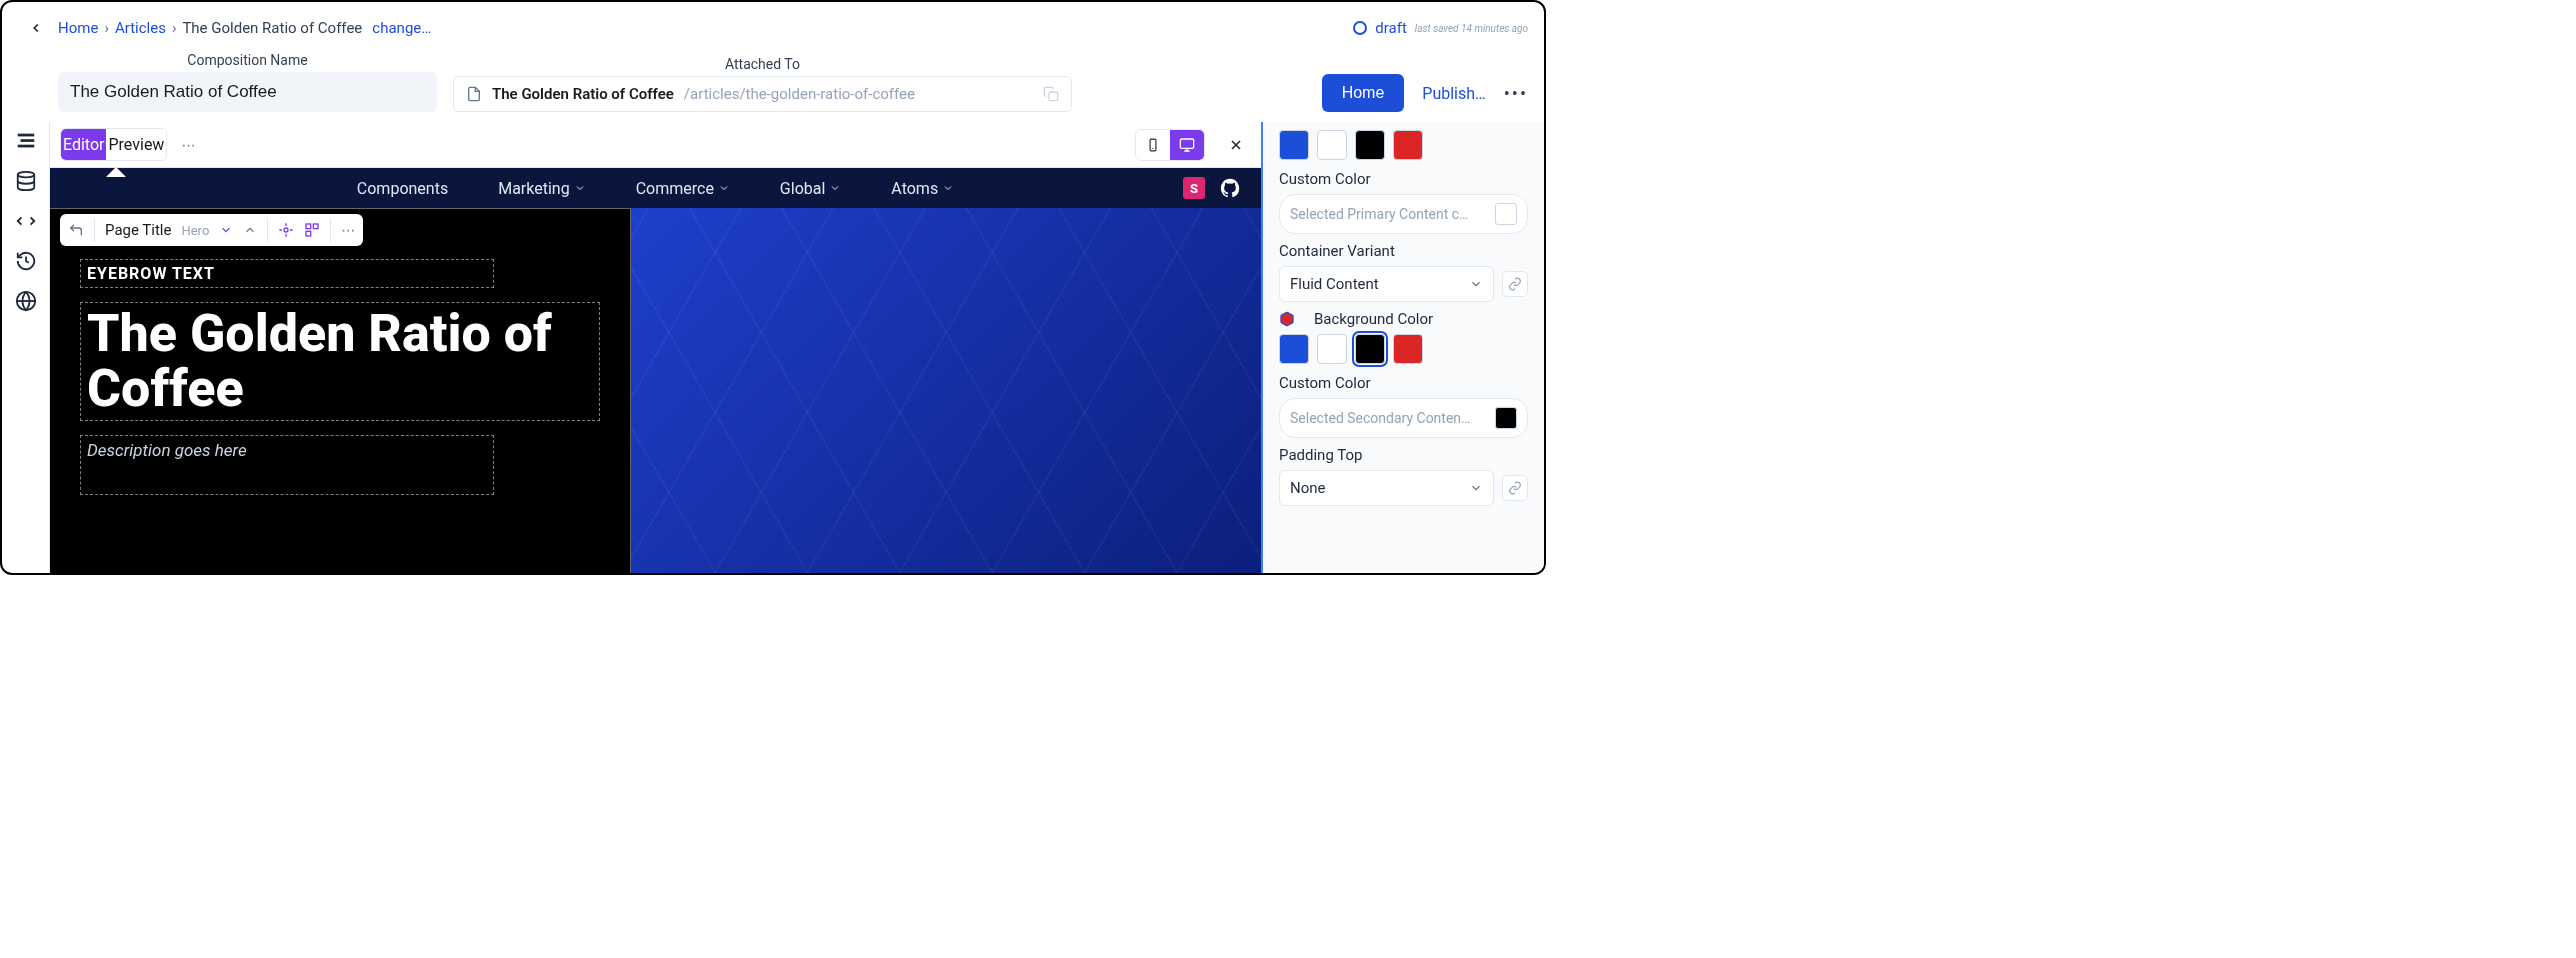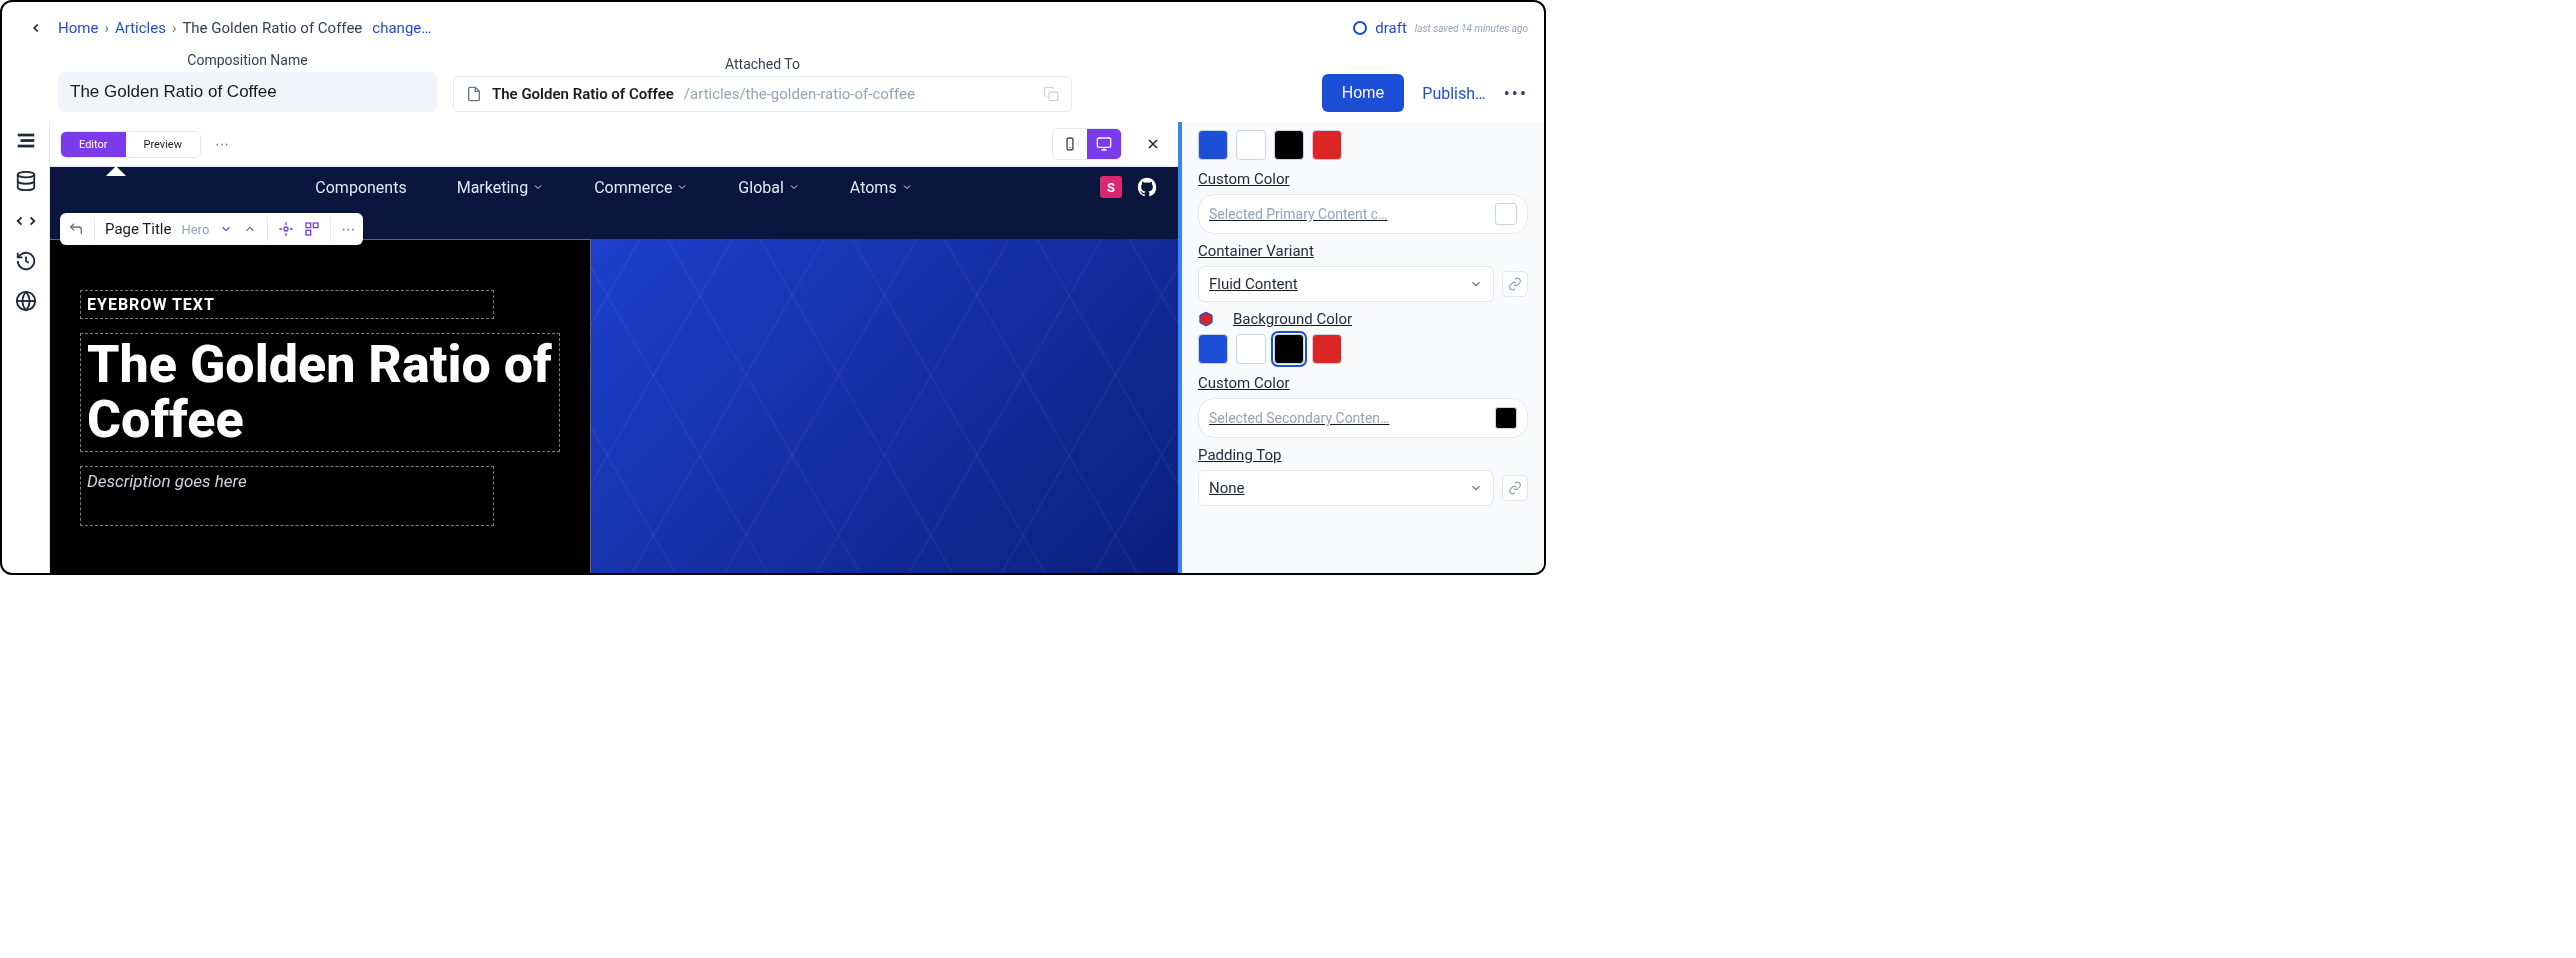--- a/index.html
+++ b/index.html
@@ -34,21 +34,21 @@
 .more-dots { font-size: 18px; color: #334155; cursor: pointer; letter-spacing: 2px; }
 
 
 .main { display: flex; height: calc(100% - 104px); }
 .rail { width: 48px; border-right: 1px solid #e2e8f0; display: flex; flex-direction: column; align-items: center; padding-top: 8px; gap: 18px; }
 .rail .ricon { width: 22px; height: 22px; color: #1e293b; }
 
 .canvas-wrap { flex: 1; display: flex; flex-direction: column; }
 .canvas-toolbar { display: flex; align-items: center; padding: 6px 10px; gap: 8px; border-bottom: 1px solid #e2e8f0; }
 .segmented { display: flex; border: 1px solid #e2e8f0; border-radius: 6px; overflow: hidden; }
-.seg-btn { padding: 6px 18px; font-size: 11px; cursor: pointer; background: #fff; }
+.seg-btn { padding: 6px 2px; font-size: 16px; cursor: pointer; background: #fff; }
 .seg-btn.active { background: #7c3aed; color: #fff; }
 .tb-more { width: 26px; height: 26px; display: flex; align-items: center; justify-content: center; color: #64748b; cursor: pointer; }
 .tb-spacer { flex: 1; }
 .device-group { display: flex; border: 1px solid #e2e8f0; border-radius: 6px; overflow: hidden; }
 .dev-btn { width: 34px; height: 30px; display: flex; align-items: center; justify-content: center; background: #fff; cursor: pointer; }
 .dev-btn.active { background: #7c3aed; color: #fff; }
 .close-x { width: 30px; height: 30px; display: flex; align-items: center; justify-content: center; cursor: pointer; font-size: 18px; margin-left: 8px; }
 
 .canvas { flex: 1; position: relative; overflow: hidden; background: #0b163f; }
 .site-nav { height: 40px; background: #0b163f; display: flex; align-items: center; justify-content: center; gap: 50px; color: #e2e8f0; font-size: 16px; position: relative; }
@@ -58,31 +58,31 @@
 .gh-icon { color: #fff; }
 .notch { position: absolute; top: -1px; left: 56px; width: 0; height: 0; border-left: 10px solid transparent; border-right: 10px solid transparent; border-bottom: 10px solid #fff; z-index: 5; }
 
 .floating-toolbar { position: absolute; top: 46px; left: 10px; background: #fff; border-radius: 6px; box-shadow: 0 2px 8px rgba(0,0,0,0.15); display: flex; align-items: center; padding: 4px 8px; gap: 10px; z-index: 10; }
 .ft-sep { width: 1px; height: 24px; background: #e2e8f0; }
 .ft-label { font-size: 15px; color: #1a1a1a; }
 .ft-sub { font-size: 13px; color: #94a3b8; }
 .ft-icon { color: #64748b; cursor: pointer; }
 .ft-icon.purple { color: #7c3aed; }
 
-.hero { position: absolute; top: 40px; left: 0; right: 0; bottom: 0; display: flex; margin-top: 32px; }
+.hero { position: absolute; top: 40px; left: 0; right: 0; bottom: 0; display: flex; }
 .hero-left { width: 48%; background: #000; padding: 50px 30px 30px 30px; border: 1px solid rgba(255,255,255,0.4); border-left: none; border-bottom: none; position: relative; }
 .hero-right { flex: 1; background: linear-gradient(135deg, #1e3fcc 0%, #0b1e7a 100%); position: relative; overflow: hidden; }
 .hero-right::before { content:''; position: absolute; inset: 0; background-image: repeating-linear-gradient(60deg, rgba(255,255,255,0.04) 0 2px, transparent 2px 80px), repeating-linear-gradient(-60deg, rgba(255,255,255,0.04) 0 2px, transparent 2px 80px); }
 .dashed-box { border: 1px dashed rgba(255,255,255,0.5); padding: 4px 6px; margin-bottom: 14px; display: inline-block; min-width: 414px; }
 .eyebrow { color: #fff; font-weight: 700; letter-spacing: 1px; font-size: 16px; }
 .hero-title { color: #fff; font-weight: 800; font-size: 52px; line-height: 1.05; display: block; }
 .hero-desc { color: #cbd5e1; font-style: italic; font-size: 17px; display: block; }
 
 
-.panel { width: 366px; border-left: 4px solid #3b82f6; background: #f8fafc; padding: 8px 16px 16px 16px; overflow: hidden; text-decoration: underline; }
+.panel { width: 283px; border-left: 2px solid #3b82f6; background: #f8fafc; padding: 8px 16px 16px 16px; overflow: hidden; }
 .swatch-row { display: flex; gap: 8px; margin-bottom: 10px; }
 .swatch { width: 30px; height: 30px; border-radius: 4px; border: 1px solid #cbd5e1; cursor: pointer; }
 .swatch.selected { outline: 2px solid #1d4ed8; outline-offset: 1px; }
 .panel-label { font-size: 15px; color: #1e293b; margin: 8px 0 6px 0; }
 .panel-input { width: 100%; display: flex; align-items: center; background: #fff; border: 1px solid #e2e8f0; border-radius: 16px; padding: 8px 10px; color: #94a3b8; font-size: 14px; }
 .panel-input .end-swatch { width: 22px; height: 22px; border: 1px solid #cbd5e1; border-radius: 3px; margin-left: auto; }
 .panel-select { display: flex; align-items: center; background: #fff; border: 1px solid #e2e8f0; border-radius: 6px; padding: 8px 10px; font-size: 15px; color: #1e293b; gap: 8px; }
 .panel-row { display: flex; align-items: center; gap: 8px; }
 .link-chip { width: 26px; height: 26px; border: 1px solid #e2e8f0; border-radius: 5px; display: flex; align-items: center; justify-content: center; background: #fff; color: #94a3b8; }
 .bg-icon { width: 16px; height: 16px; display: inline-block; }

